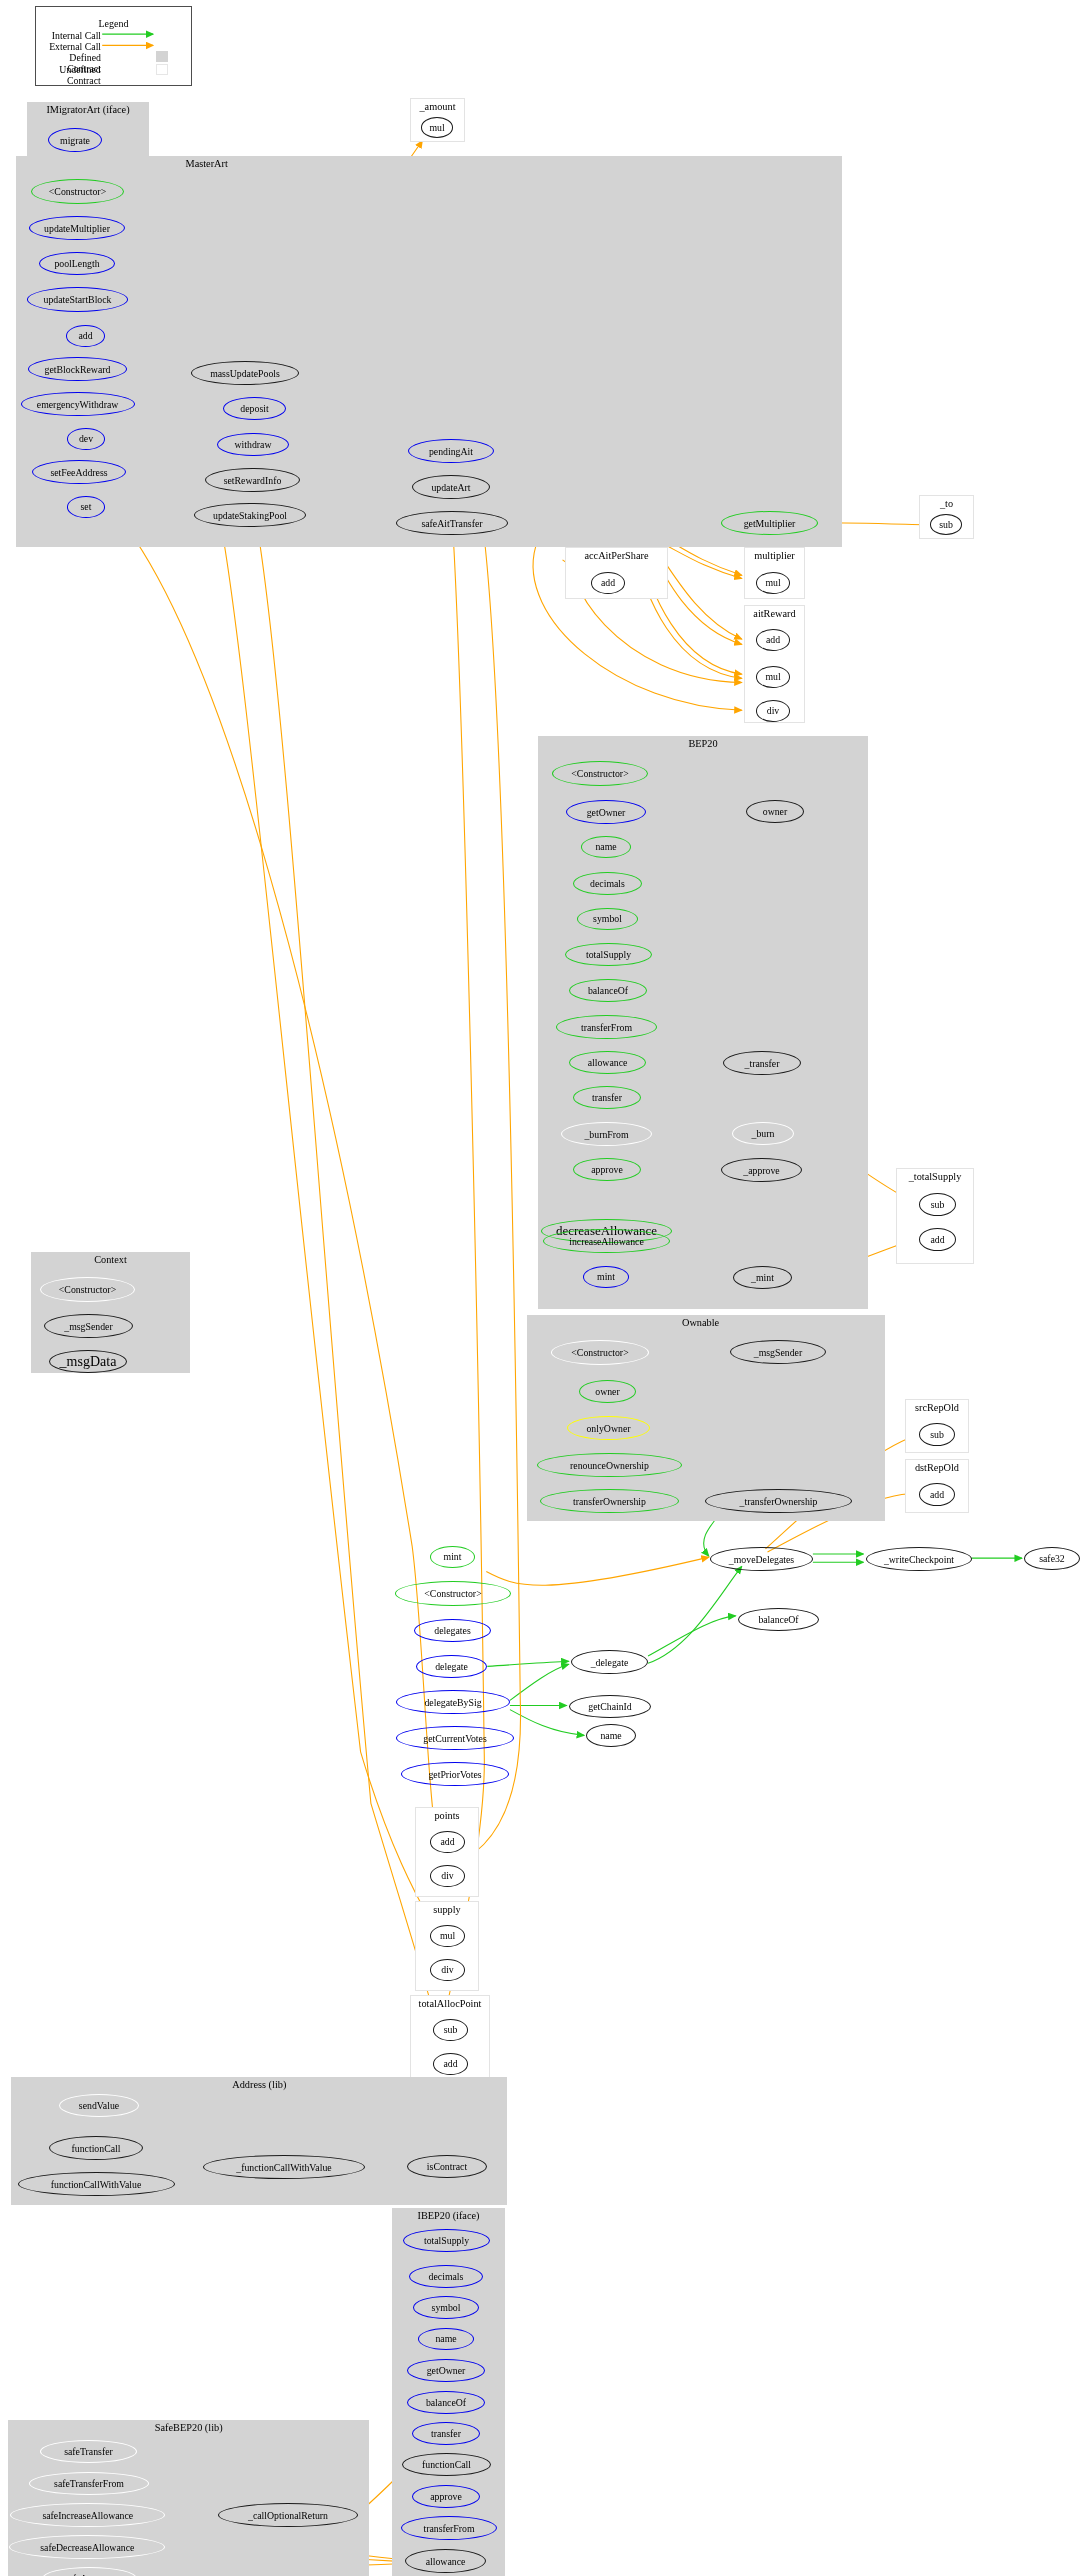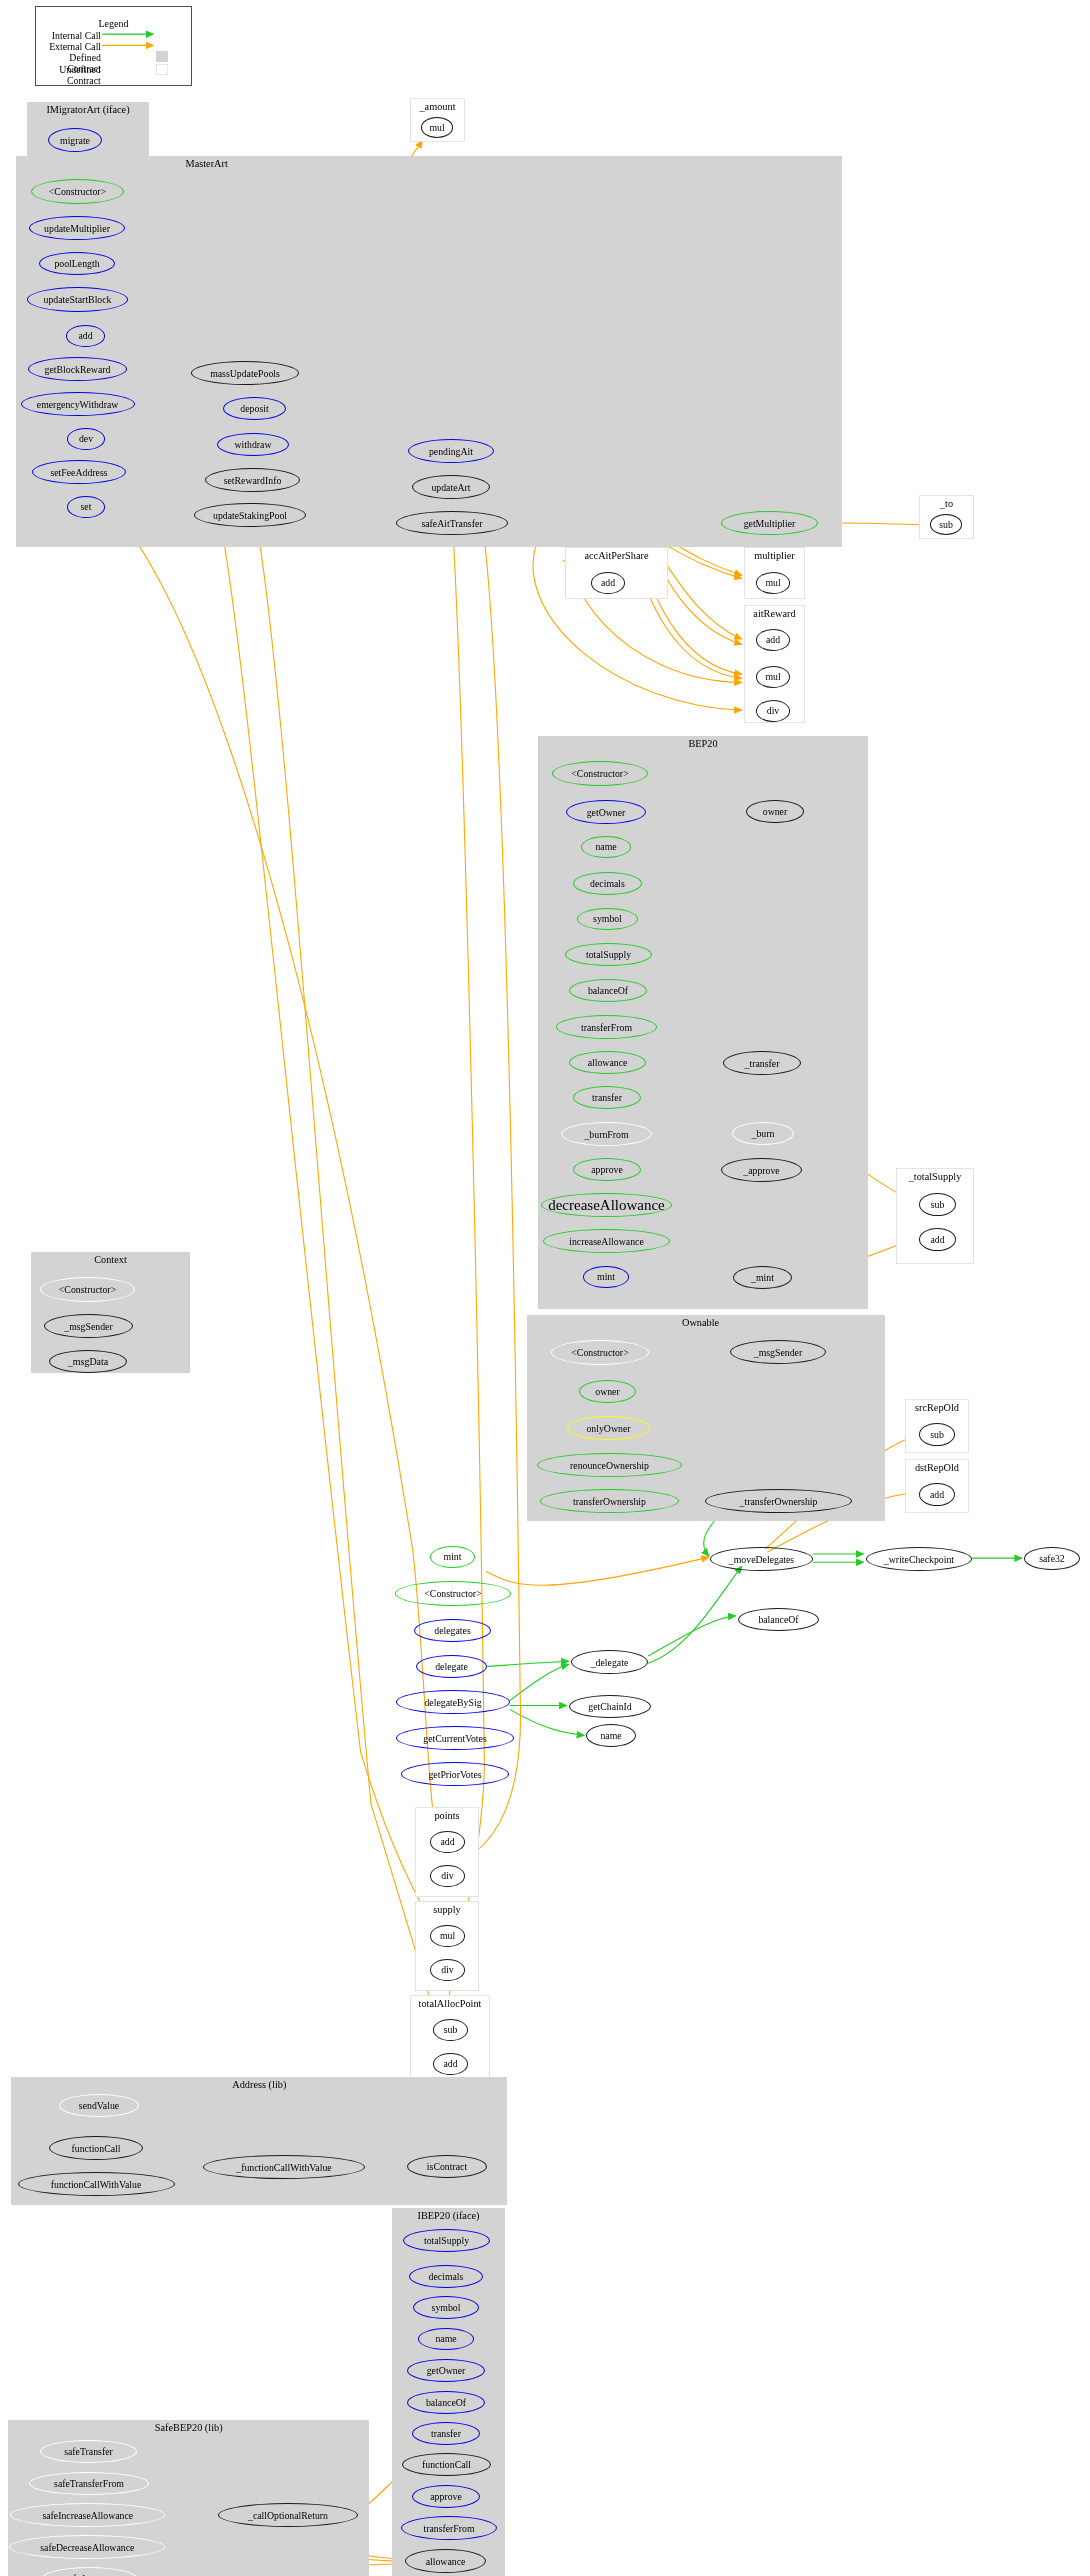--- a/index.html
+++ b/index.html
@@ -194,39 +194,39 @@
     <div class="node n-green" style="left: 581px; top: 836px; width: 50px; height: 21.6px; font-size: 9.8px;">name</div>
     <div class="node n-green" style="left: 573px; top: 872px; width: 69px; height: 23px; font-size: 9.8px;">decimals</div>
     <div class="node n-green" style="left: 577px; top: 908px; width: 61px; height: 21.6px; font-size: 9.8px;">symbol</div>
     <div class="node n-green" style="left: 565px; top: 943px; width: 87px; height: 23px; font-size: 9.8px;">totalSupply</div>
     <div class="node n-green" style="left: 569px; top: 979px; width: 78px; height: 23px; font-size: 9.8px;">balanceOf</div>
     <div class="node n-green" style="left: 556px; top: 1015px; width: 101px; height: 24px; font-size: 9.8px;">transferFrom</div>
     <div class="node n-green" style="left: 569px; top: 1051px; width: 77px; height: 23px; font-size: 9.8px;">allowance</div>
     <div class="node n-green" style="left: 573px; top: 1086px; width: 68px; height: 23px; font-size: 9.8px;">transfer</div>
     <div class="node n-white" style="left: 561px; top: 1122px; width: 91px; height: 24px; font-size: 9.8px;">_burnFrom</div>
     <div class="node n-green" style="left: 573px; top: 1158px; width: 68px; height: 23px; font-size: 9.8px;">approve</div>
-    <div class="node n-green" style="left: 541px; top: 1193px; width: 131px; height: 24px; font-size: 15px;">decreaseAllowance</div>
+    <div class="node n-green" style="left: 541px; top: 1219px; width: 131px; height: 24px; font-size: 13px;">decreaseAllowance</div>
     <div class="node n-green" style="left: 543px; top: 1229px; width: 127px; height: 24px; font-size: 9.8px;">increaseAllowance</div>
     <div class="node n-blue" style="left: 583px; top: 1266px; width: 46px; height: 21.6px; font-size: 9.8px;">mint</div>
     <div class="node n-black" style="left: 746px; top: 800px; width: 58px; height: 23px; font-size: 9.8px;">owner</div>
     <div class="node n-black" style="left: 723px; top: 1051px; width: 78px; height: 24px; font-size: 9.8px;">_transfer</div>
     <div class="node n-white" style="left: 732px; top: 1122px; width: 62px; height: 23px; font-size: 9.8px;">_burn</div>
     <div class="node n-black" style="left: 721px; top: 1158px; width: 81px; height: 24px; font-size: 9.8px;">_approve</div>
     <div class="node n-black" style="left: 733px; top: 1266px; width: 59px; height: 23px; font-size: 9.8px;">_mint</div>
     <div class="cluster box" style="left: 896px; top: 1168px; width: 78px; height: 96px;">
       <div class="cluster-title">_totalSupply</div>
     </div>
     <div class="node n-black" style="left: 919px; top: 1193px; width: 37px; height: 23px; font-size: 9.8px;">sub</div>
     <div class="node n-black" style="left: 919px; top: 1228px; width: 37px; height: 23px; font-size: 9.8px;">add</div>
     <div class="cluster defined" style="left: 31px; top: 1252px; width: 159px; height: 121px;">
       <div class="cluster-title">Context</div>
     </div>
     <div class="node n-white" style="left: 40px; top: 1277px; width: 95px; height: 25px; font-size: 9.8px;">&lt;Constructor&gt;</div>
     <div class="node n-black" style="left: 44px; top: 1314px; width: 89px; height: 24px; font-size: 9.8px;">_msgSender</div>
-    <div class="node n-black" style="left: 49px; top: 1350px; width: 78px; height: 23px; font-size: 10px;">_msgData</div>
+    <div class="node n-black" style="left: 49px; top: 1350px; width: 78px; height: 23px; font-size: 14px;">_msgData</div>
     <div class="cluster defined" style="left: 527px; top: 1315px; width: 358px; height: 206px;">
       <div class="cluster-title" style="text-align: left; padding-left: 155px;">Ownable</div>
     </div>
     <div class="node n-white" style="left: 551px; top: 1340px; width: 98px; height: 25px; font-size: 9.8px;">&lt;Constructor&gt;</div>
     <div class="node n-green" style="left: 579px; top: 1380px; width: 57px; height: 23px; font-size: 9.8px;">owner</div>
     <div class="node n-yellow" style="left: 567px; top: 1416px; width: 83px; height: 24px; font-size: 9.8px;">onlyOwner</div>
     <div class="node n-green" style="left: 537px; top: 1453px; width: 145px; height: 24px; font-size: 9.8px;">renounceOwnership</div>
     <div class="node n-green" style="left: 540px; top: 1489px; width: 139px; height: 24px; font-size: 9.8px;">transferOwnership</div>
     <div class="node n-black" style="left: 730px; top: 1340px; width: 96px; height: 24px; font-size: 9.8px;">_msgSender</div>
     <div class="node n-black" style="left: 705px; top: 1489px; width: 147px; height: 24px; font-size: 9.8px;">_transferOwnership</div>

